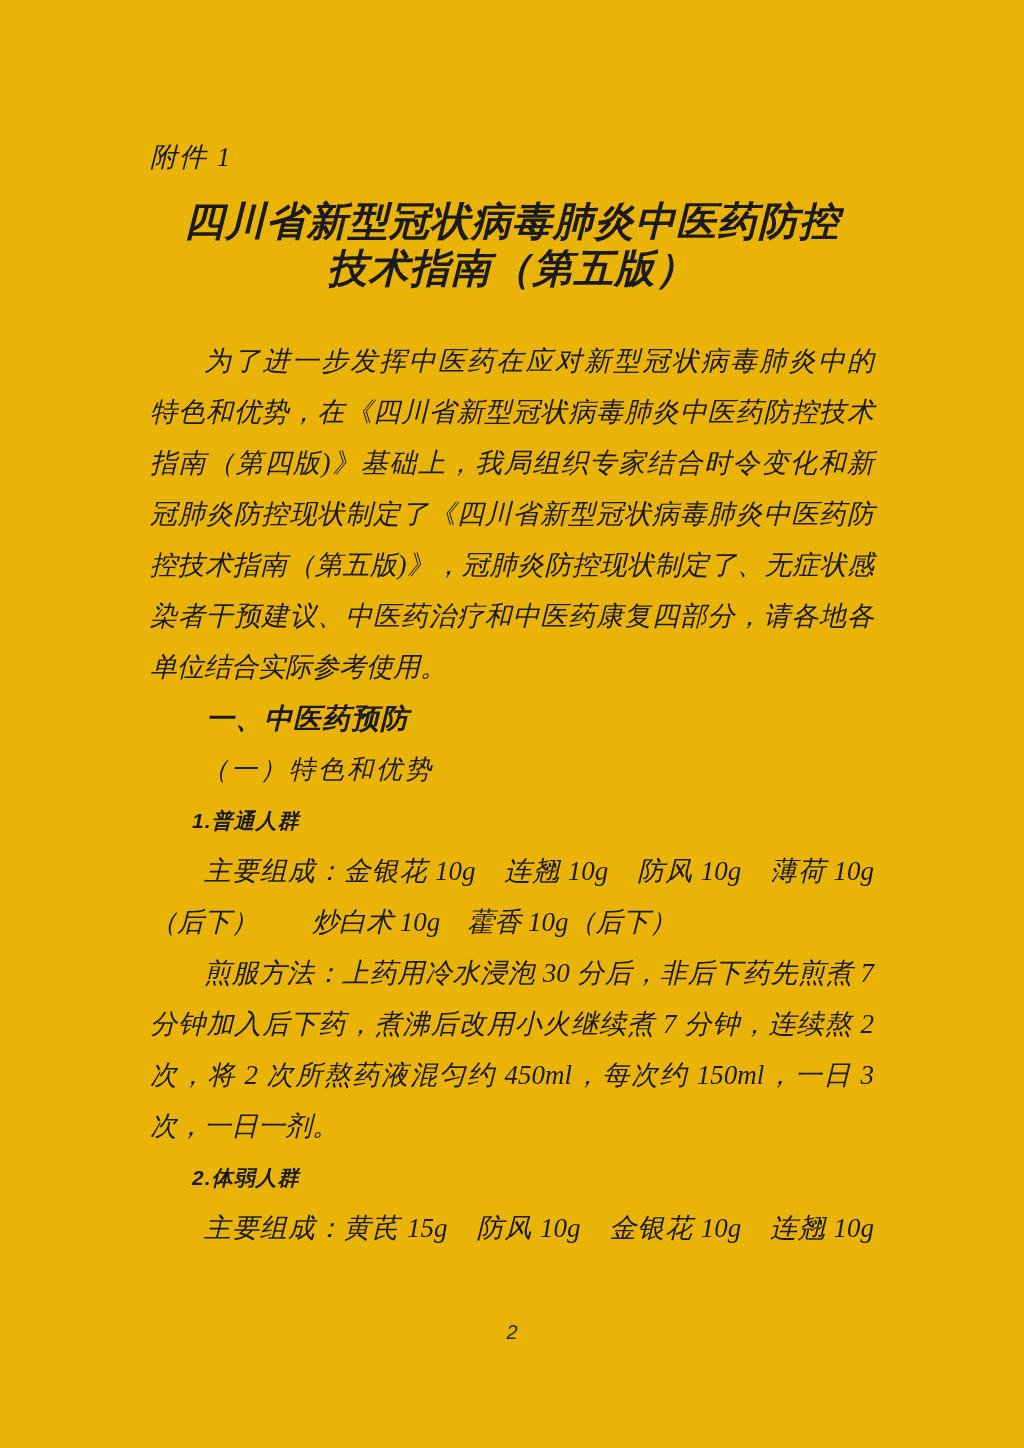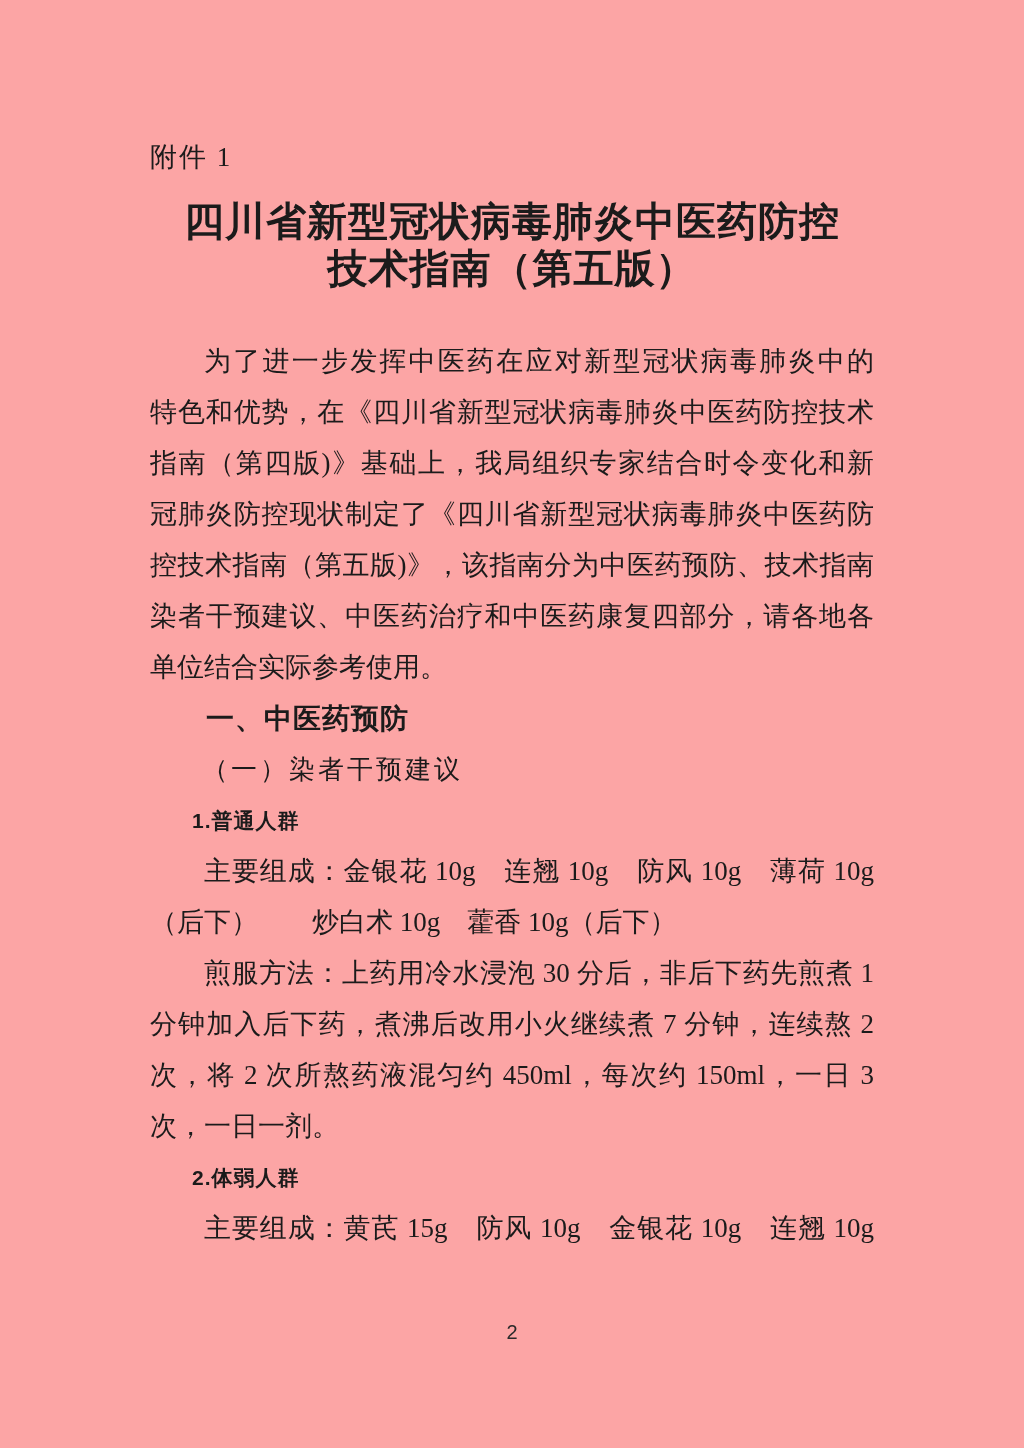--- a/index.html
+++ b/index.html
@@ -1,25 +1,26 @@
 <!DOCTYPE html>
 <html><head>
 <meta charset="utf-8">
 <style>
   * { margin: 0; padding: 0; box-sizing: border-box; }
   html, body { background: #e8e8e8; }
   .page {
     position: relative;
     width: 1024px;
     height: 1448px;
-    background: #fca5a5;
+    background: #eab308;
     margin: 0 auto;
     overflow: hidden;
     color: #1b1b1b;
     font-family: "Liberation Serif", serif;
+    font-style: italic;
   }
   .content {
     position: absolute;
     left: 150px;
     top: 140px;
     width: 724px;
   }
   .attachment-label {
     font-size: 27px;
     line-height: 34px;
@@ -91,38 +92,38 @@
     <div class="doc-title">
       <div>四川省新型冠状病毒肺炎中医药防控</div>
       <div>技术指南（第五版）</div>
     </div>
 
     <div class="intro">
       <div class="line just indent">为了进一步发挥中医药在应对新型冠状病毒肺炎中的</div>
       <div class="line just">特色和优势，在《四川省新型冠状病毒肺炎中医药防控技术</div>
       <div class="line just">指南（第四版)》基础上，我局组织专家结合时令变化和新</div>
       <div class="line just">冠肺炎防控现状制定了《四川省新型冠状病毒肺炎中医药防</div>
-      <div class="line just">控技术指南（第五版)》，该指南分为中医药预防、技术指南</div>
+      <div class="line just">控技术指南（第五版)》，冠肺炎防控现状制定了、无症状感</div>
       <div class="line just">染者干预建议、中医药治疗和中医药康复四部分，请各地各</div>
       <div class="line">单位结合实际参考使用。</div>
     </div>
 
     <div class="h-section">一、中医药预防</div>
 
-    <div class="h-sub">（一）染者干预建议</div>
+    <div class="h-sub">（一）特色和优势</div>
 
     <div class="h-group">1.普通人群</div>
 
     <div>
       <div class="line just indent">主要组成：金银花 10g　连翘 10g　防风 10g　薄荷 10g</div>
       <div class="line">（后下）　　炒白术 10g　藿香 10g（后下）</div>
     </div>
 
     <div>
-      <div class="line just indent">煎服方法：上药用冷水浸泡 30 分后，非后下药先煎煮 1</div>
+      <div class="line just indent">煎服方法：上药用冷水浸泡 30 分后，非后下药先煎煮 7</div>
       <div class="line just">分钟加入后下药，煮沸后改用小火继续煮 7 分钟，连续熬 2</div>
       <div class="line just">次，将 2 次所熬药液混匀约 450ml，每次约 150ml，一日 3</div>
       <div class="line">次，一日一剂。</div>
     </div>
 
     <div class="h-group">2.体弱人群</div>
 
     <div>
       <div class="line just indent">主要组成：黄芪 15g　防风 10g　金银花 10g　连翘 10g</div>
     </div>

